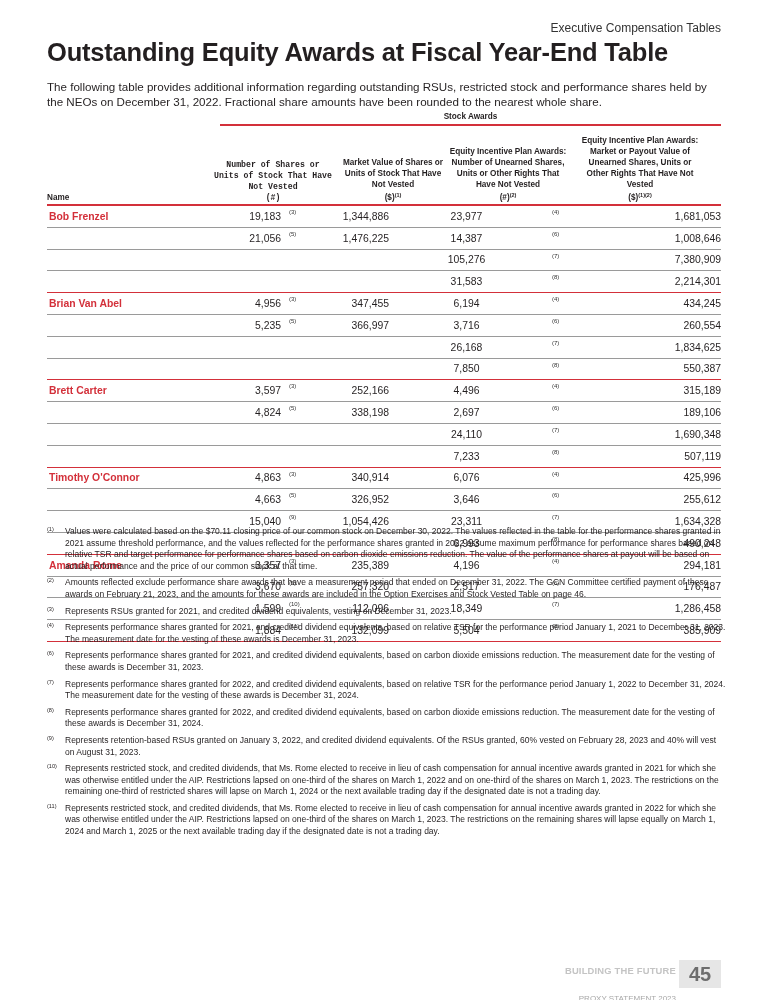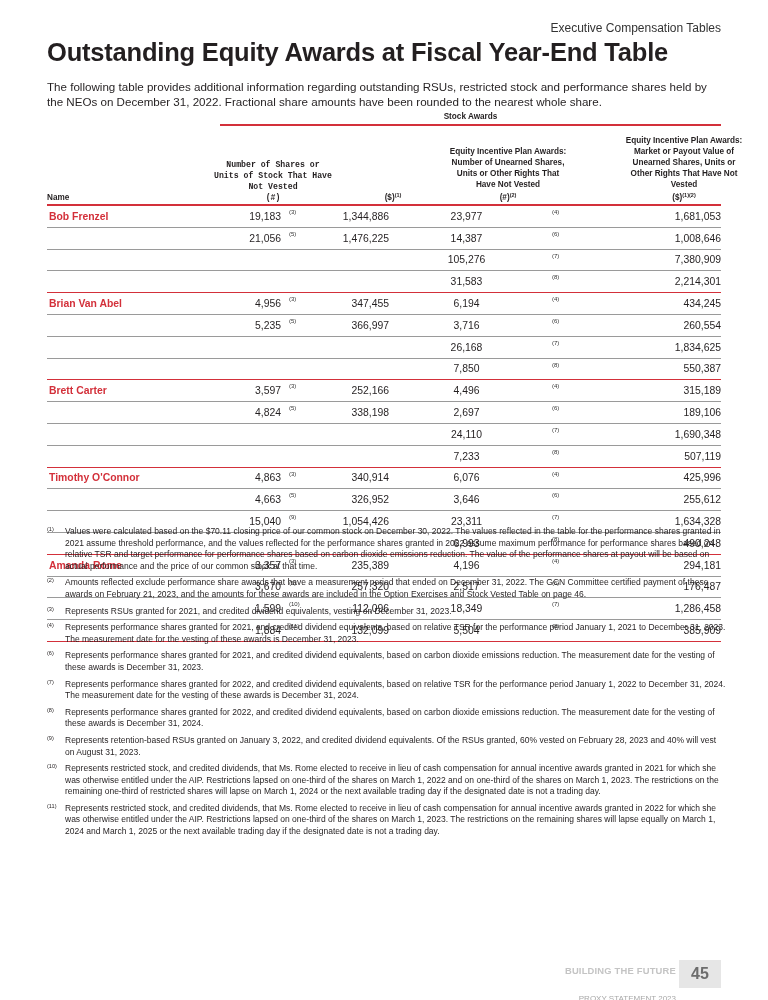--- a/index.html
+++ b/index.html
@@ -33,48 +33,49 @@
   .c-v2 { width: 137px; text-align: right; }
 
   .footnotes { position: absolute; left: 47px; top: 526px; width: 680px; font-size: 8.5px; line-height: 11.6px; color: #231f20; }
   .fn { position: relative; padding-left: 18px; margin-bottom: 5px; }
   .fn .mk { position: absolute; left: 0; top: -2px; font-size: 5.6px; }
 
   .footer { position: absolute; right: 47px; top: 960px; height: 40px; display: flex; align-items: flex-start; }
   .footer .txt { text-align: right; margin-top: 5px; margin-right: 3px; }
   .footer .t1 { font-size: 9.4px; font-weight: bold; color: #c4c4c4; letter-spacing: 0.2px; }
   .footer .t2 { font-size: 8px; color: #a8a8a8; margin-top: 18px; }
-  .footer .pg { width: 42px; height: 28px; background: #e6e6e6; color: #6d6d6d; font-size: 16px; font-weight: bold; display: flex; align-items: center; justify-content: center; }
+  .footer .pg { width: 42px; height: 28px; background: #e6e6e6; color: #6d6d6d; font-size: 20px; font-weight: bold; display: flex; align-items: center; justify-content: center; }
 </style>
 </head>
 <body>
 
 <div class="section-label">Executive Compensation Tables</div>
 <h1 class="page-title">Outstanding Equity Awards at Fiscal Year-End Table</h1>
 <p class="intro">The following table provides additional information regarding outstanding RSUs, restricted stock and performance shares held by the NEOs on December 31, 2022. Fractional share amounts have been rounded to the nearest whole share.</p>
 
 <div class="table-wrap">
   <div class="group-head">
     <span class="label">Stock Awards</span>
     <div class="group-rule"></div>
   </div>
   <div class="col-heads">
     <div class="h h-name">Name</div>
     <div class="h" style="left:166px;width:120px;font-family:Liberation Mono, monospace;">
       <div>Number of Shares or Units of Stock That Have Not Vested</div>
       <div>(#)</div>
     </div>
     <div class="h" style="left:290px;width:112px;">
+      <div>Market Value of Shares or Units of Stock That Have Not Vested</div>
       <div><span>($)</span><sup>(1)</sup></div>
     </div>
     <div class="h" style="left:400px;width:122px;margin-top:42px;">
       <div>Equity Incentive Plan Awards: Number of Unearned Shares, Units or Other Rights That Have Not Vested</div>
       <div><span>(#)</span><sup>(2)</sup></div>
     </div>
-    <div class="h" style="left:578px;width:118px;margin-top:20px;">
+    <div class="h" style="left:534px;width:118px;margin-top:20px;">
       <div>Equity Incentive Plan Awards: Market or Payout Value of Unearned Shares, Units or Other Rights That Have Not Vested</div>
       <div><span>($)</span><sup>(1)(2)</sup></div>
     </div>
   </div>
   <div class="head-rule"></div>
 
   <table>
     <tbody id="rows">
         <tr>
           <td class="c-name">Bob Frenzel</td>

